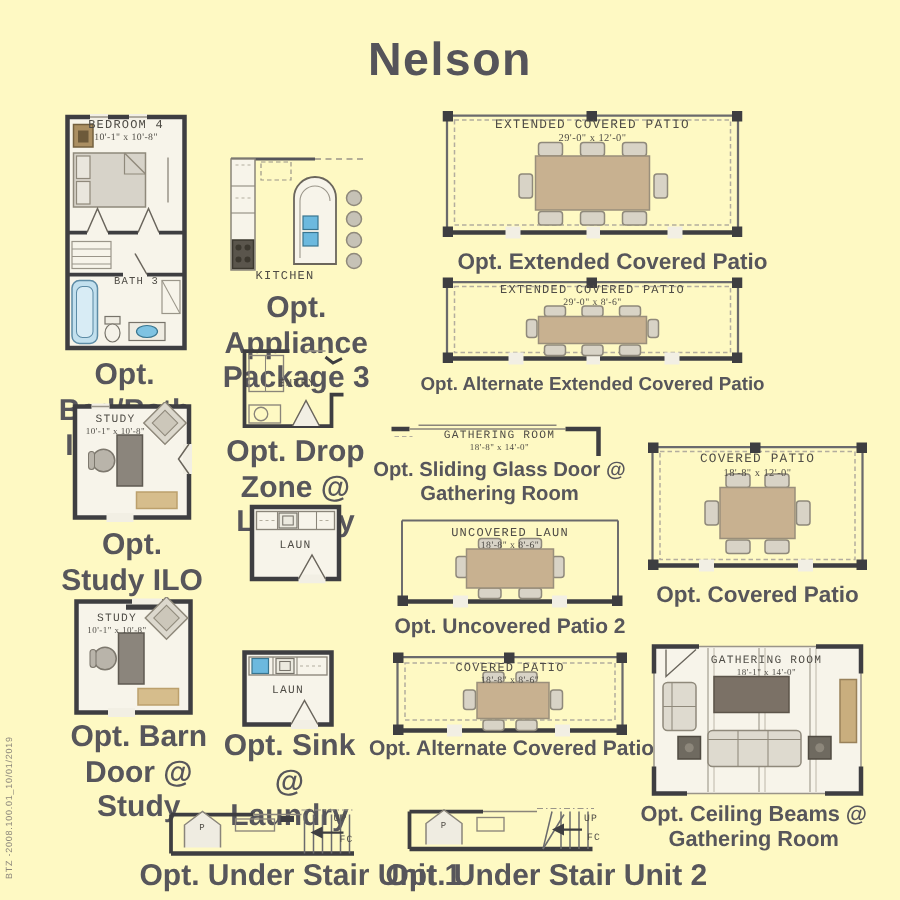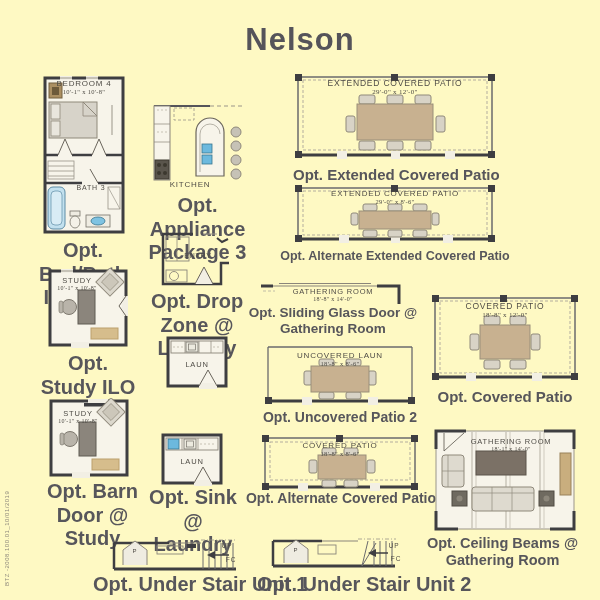--- a/index.html
+++ b/index.html
@@ -4,21 +4,21 @@
 <style>
   html,body{margin:0;padding:0;background:#e8e4d8;}
   .sheet{position:relative;width:600px;height:600px;background:#fef9c3;overflow:hidden;
          font-family:"Liberation Sans",sans-serif;}
   .title{position:absolute;top:22px;left:0;width:100%;text-align:center;
          font-size:31px;font-weight:bold;color:#55545a;letter-spacing:1px;}
   .module{position:absolute;}
   .module svg{position:absolute;}
   .lbl{position:absolute;font-weight:bold;color:#57565b;text-align:center;line-height:1.18;font-size:20px;}
   .nowrap{white-space:nowrap;}
-  .room{position:absolute;font-family:Liberation Sans, sans-serif;color:#4f4c46;
+  .room{position:absolute;font-family:Liberation Mono, monospace;color:#4f4c46;
         text-align:center;white-space:nowrap;letter-spacing:0.8px;}
   .dims{position:absolute;font-family:"Liberation Serif",serif;color:#4f4c46;
         text-align:center;white-space:nowrap;letter-spacing:0.3px;}
   .rev{position:absolute;left:4px;top:586px;transform:rotate(-90deg);transform-origin:0 0;
        font-size:6px;color:#8d887c;letter-spacing:0.5px;white-space:nowrap;}
 </style>
 </head>
 <body>
 
 <div class="sheet">
@@ -115,21 +115,21 @@
       <rect x="120" y="23" width="16" height="9" rx="2" fill="#d8d3c6" stroke="#8f897b" stroke-width="1"></rect>
       <rect x="64" y="69" width="16" height="9" rx="2" fill="#d8d3c6" stroke="#8f897b" stroke-width="1"></rect>
       <rect x="92" y="69" width="16" height="9" rx="2" fill="#d8d3c6" stroke="#8f897b" stroke-width="1"></rect>
       <rect x="120" y="69" width="16" height="9" rx="2" fill="#d8d3c6" stroke="#8f897b" stroke-width="1"></rect>
       <rect x="51" y="44" width="9" height="16" rx="2" fill="#d8d3c6" stroke="#8f897b" stroke-width="1"></rect>
       <rect x="141" y="44" width="9" height="16" rx="2" fill="#d8d3c6" stroke="#8f897b" stroke-width="1"></rect>
       <rect x="62" y="32" width="76" height="36" fill="#c8b190" stroke="#9a8f7b" stroke-width="1"></rect>
     </svg>
     <div class="room" style="left:2px;top:8px;width:200px;font-size:8.5px">EXTENDED COVERED PATIO</div>
     <div class="dims" style="left:2px;top:18px;width:200px;font-size:7px">29'-0" x 12'-0"</div>
-    <div class="lbl nowrap" style="left:0;top:96px;width:204px;font-size:15px">Opt. Extended Covered Patio</div>
+    <div class="lbl nowrap" style="left:12px;top:96px;width:204px;font-size:15px">Opt. Extended Covered Patio</div>
   </div>
 
   <div class="module" style="left:293px;top:183px;width:204px;height:85px">
     <svg width="200" height="64" style="left:2px;top:0">
       <rect x="8" y="8" width="184" height="44" fill="none" stroke="#b3ad9e" stroke-width="1" stroke-dasharray="3,2"></rect>
       <line x1="3" y1="5" x2="197" y2="5" stroke="#6a6a6c" stroke-width="1.5"></line>
       <line x1="3" y1="5" x2="3" y2="56" stroke="#6a6a6c" stroke-width="1.5"></line>
       <line x1="197" y1="5" x2="197" y2="56" stroke="#6a6a6c" stroke-width="1.5"></line>
       <rect x="0" y="2" width="7" height="7" fill="#3e3e41"></rect>
       <rect x="96" y="2" width="7" height="7" fill="#3e3e41"></rect>

